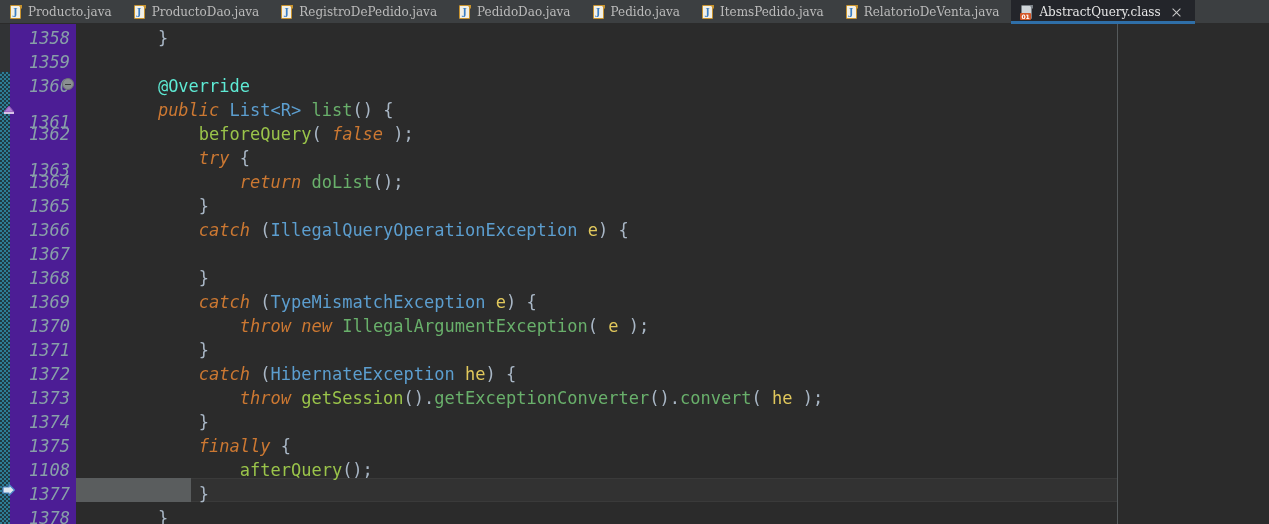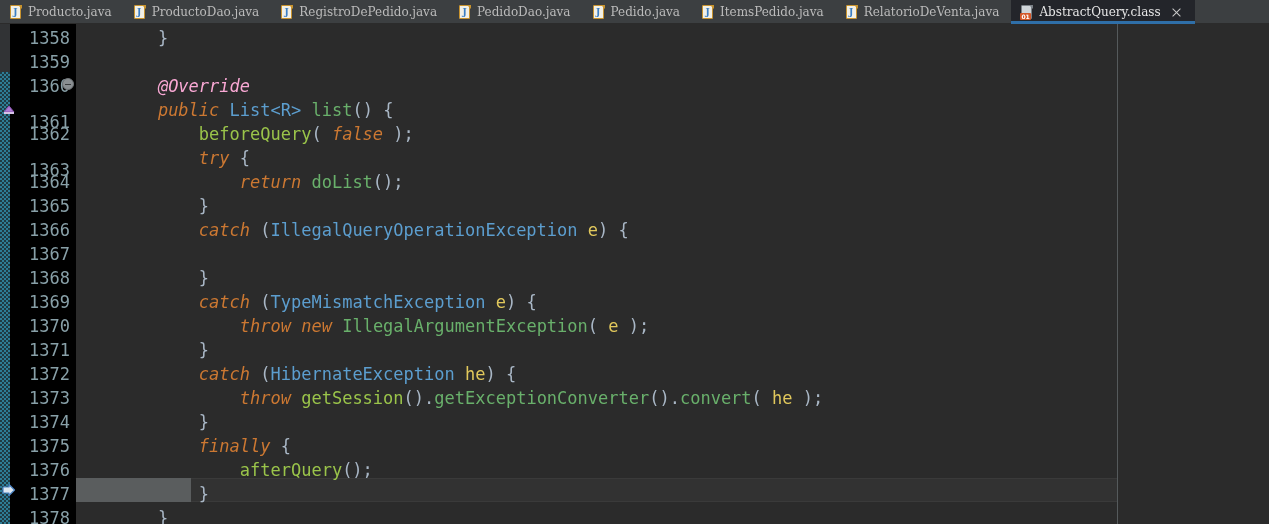--- a/index.html
+++ b/index.html
@@ -129,21 +129,22 @@
     position: absolute;
     left: 0; top: 48px;
     width: 10px; height: 452px;
     background:
       repeating-conic-gradient(#2e7d96 0% 25%, #1f3b44 0% 50%) 0 0 / 4px 4px;
   }
   #gutter {
     position: absolute;
     left: 10px; top: 0;
     width: 66px; height: 500px;
-    background: #000000;
+    background: #4c1d95;
+    font-style: italic;
   }
   .lnum {
     position: absolute;
     right: 6px;
     width: 60px;
     text-align: right;
     color: #88a0a8;
     font-family: "DejaVu Sans Mono", monospace;
     font-size: 17px;
     line-height: 24px;
@@ -188,21 +189,21 @@
     font-size: 17px;
     color: #a9b7c6;
   }
 
   
   .kw   { color: #cc7832; font-style: italic; }
   .typ  { color: #5c9ecf; }
   .mth  { color: #69b06b; }
   .mthy { color: #9ac44a; }
   .var  { color: #e1c85c; }
-  .ann  { color: #f9a8d4; font-style: italic; }
+  .ann  { color: #5eead4; }
   .pun  { color: #a9b7c6; }
 
   
   .gmark { position: absolute; }
   
   #fold-minus {
     left: 62px; top: 54px;
     width: 12px; height: 12px;
     border-radius: 50%;
     background: #8a8f92;
@@ -318,21 +319,21 @@
         <div class="lnum" style="top: 194px;">1366</div>
         <div class="lnum" style="top: 218px;">1367</div>
         <div class="lnum" style="top: 242px;">1368</div>
         <div class="lnum" style="top: 266px;">1369</div>
         <div class="lnum" style="top: 290px;">1370</div>
         <div class="lnum" style="top: 314px;">1371</div>
         <div class="lnum" style="top: 338px;">1372</div>
         <div class="lnum" style="top: 362px;">1373</div>
         <div class="lnum" style="top: 386px;">1374</div>
         <div class="lnum" style="top: 410px;">1375</div>
-        <div class="lnum" style="top: 434px;">1376</div>
+        <div class="lnum" style="top: 434px;">1108</div>
         <div class="lnum" style="top: 458px;">1377</div>
         <div class="lnum" style="top: 482px;">1378</div>
       </div>
 
     <div id="guide"></div>
     <div id="curline"></div>
     <div id="selbox"></div>
 
     <div id="code">
         <div class="cline" style="top: 2px;"><span class="pun">        }</span></div>

